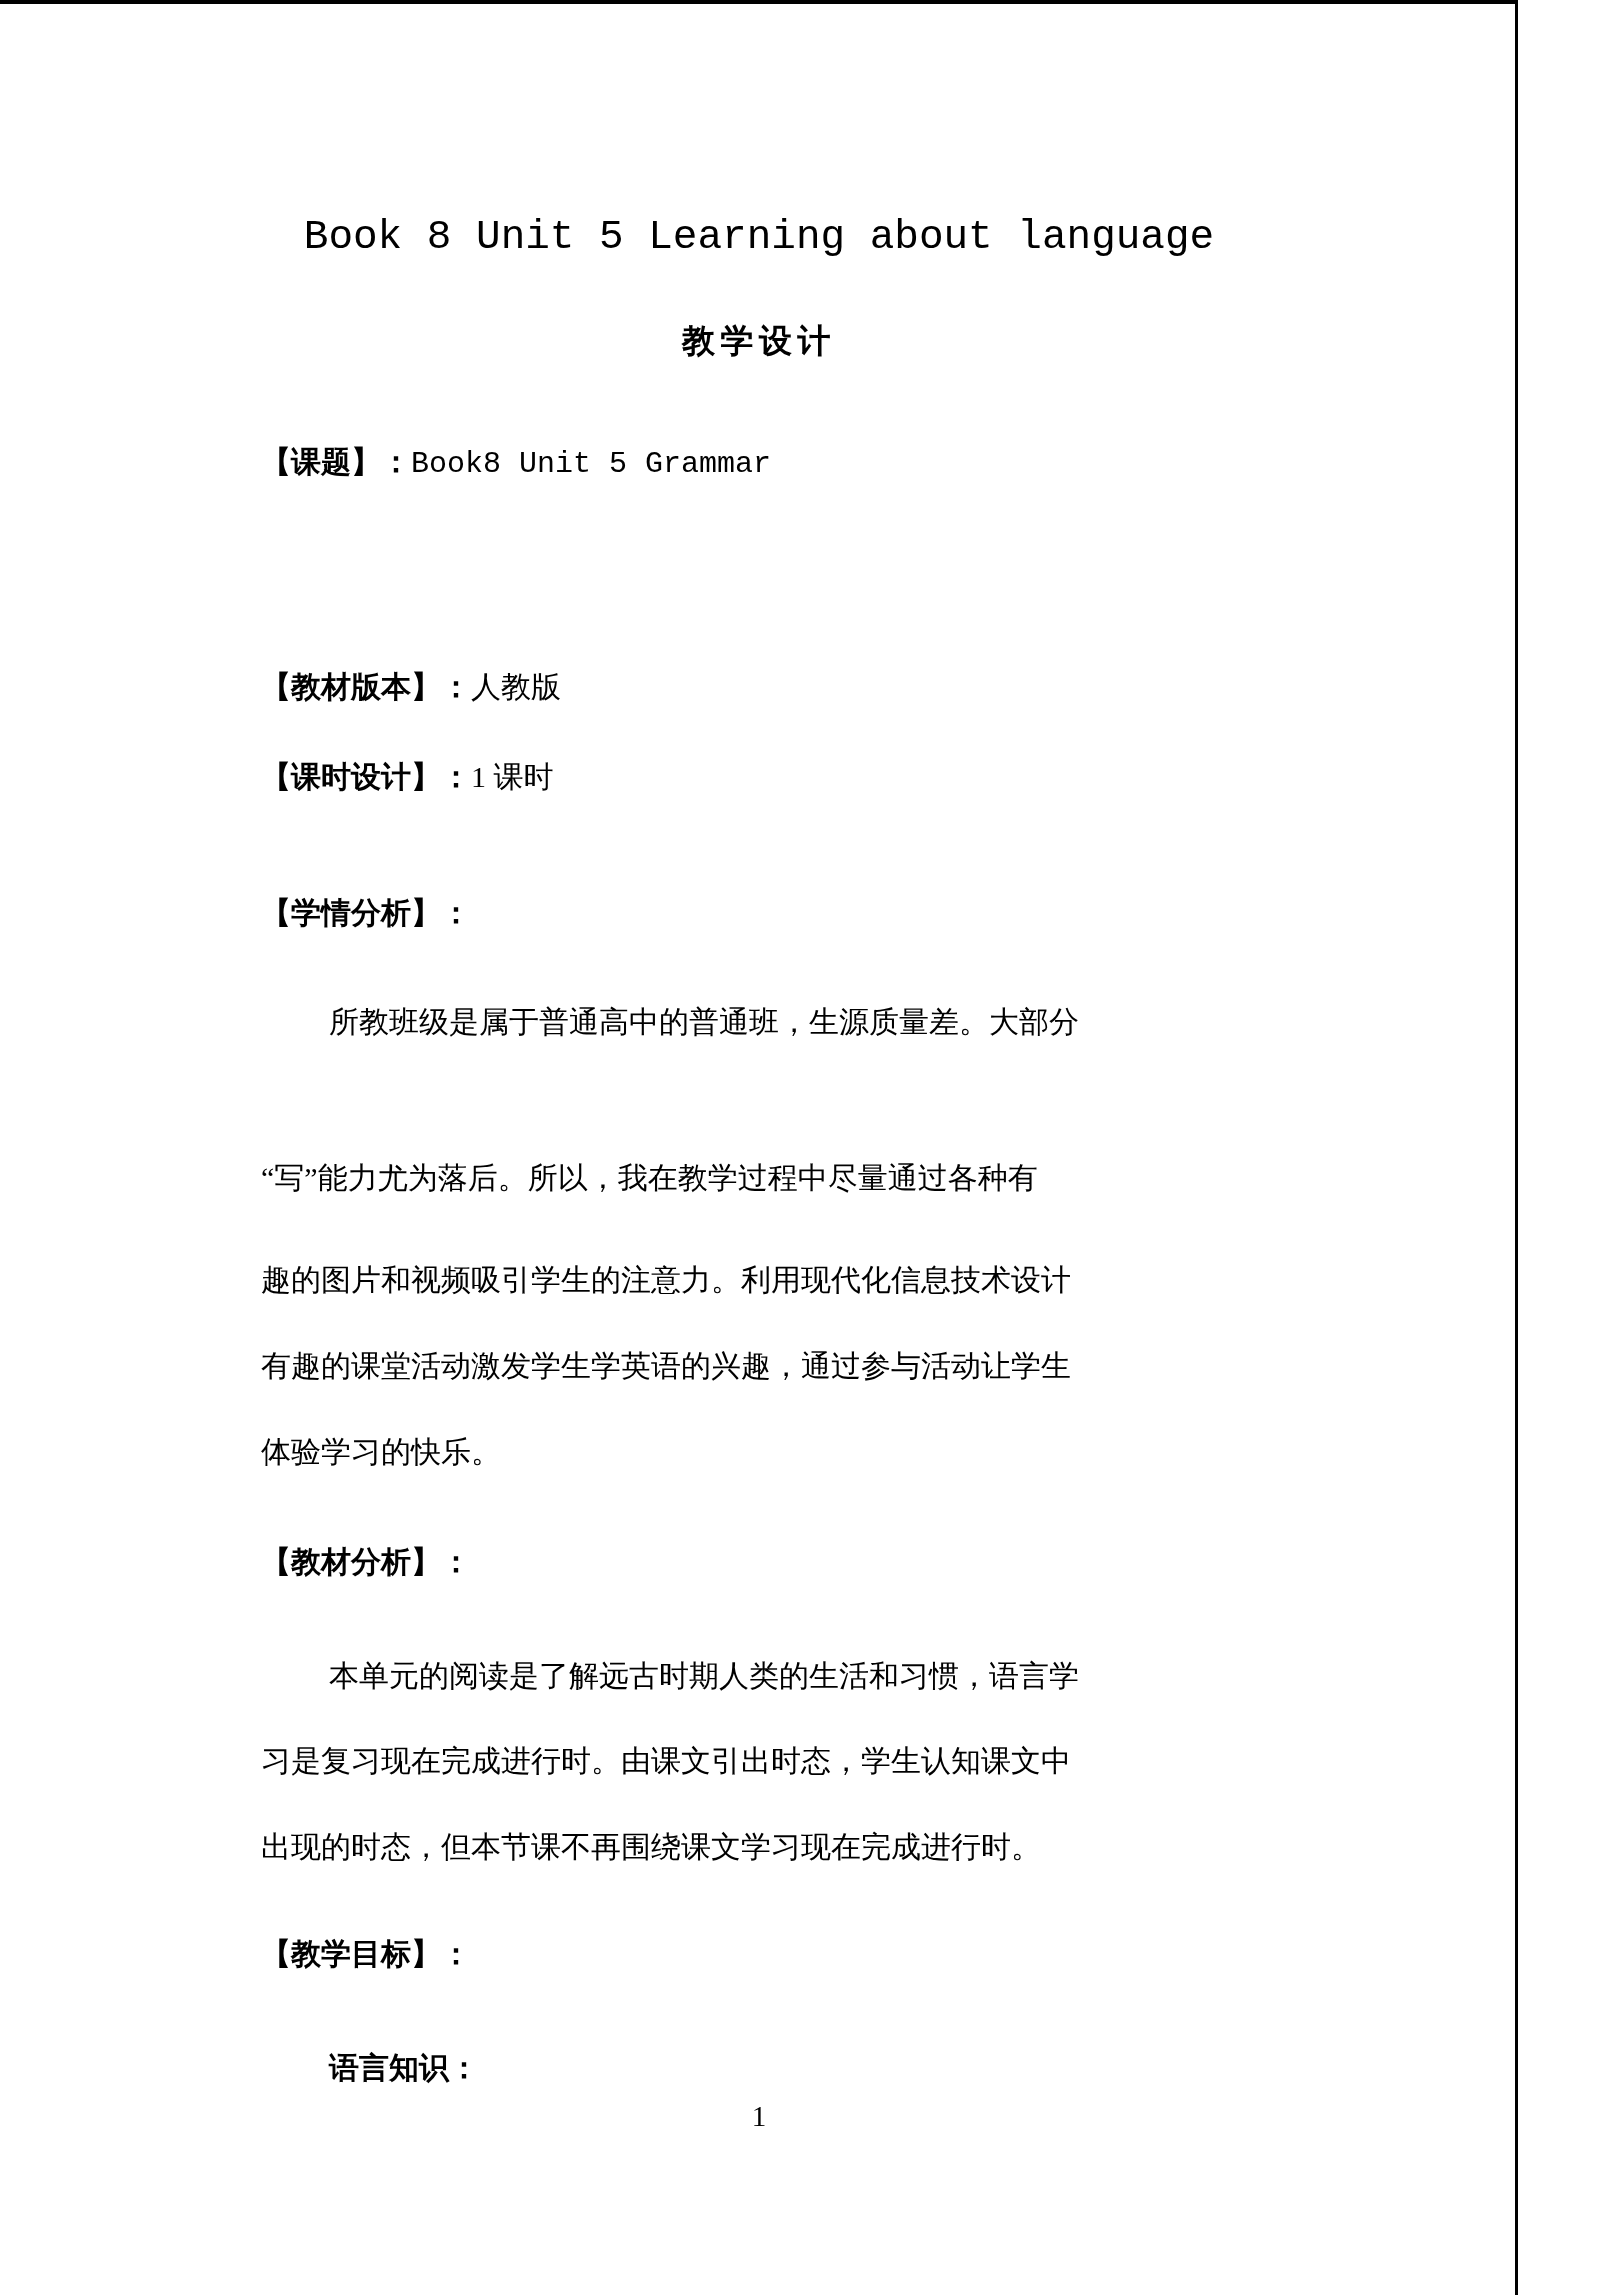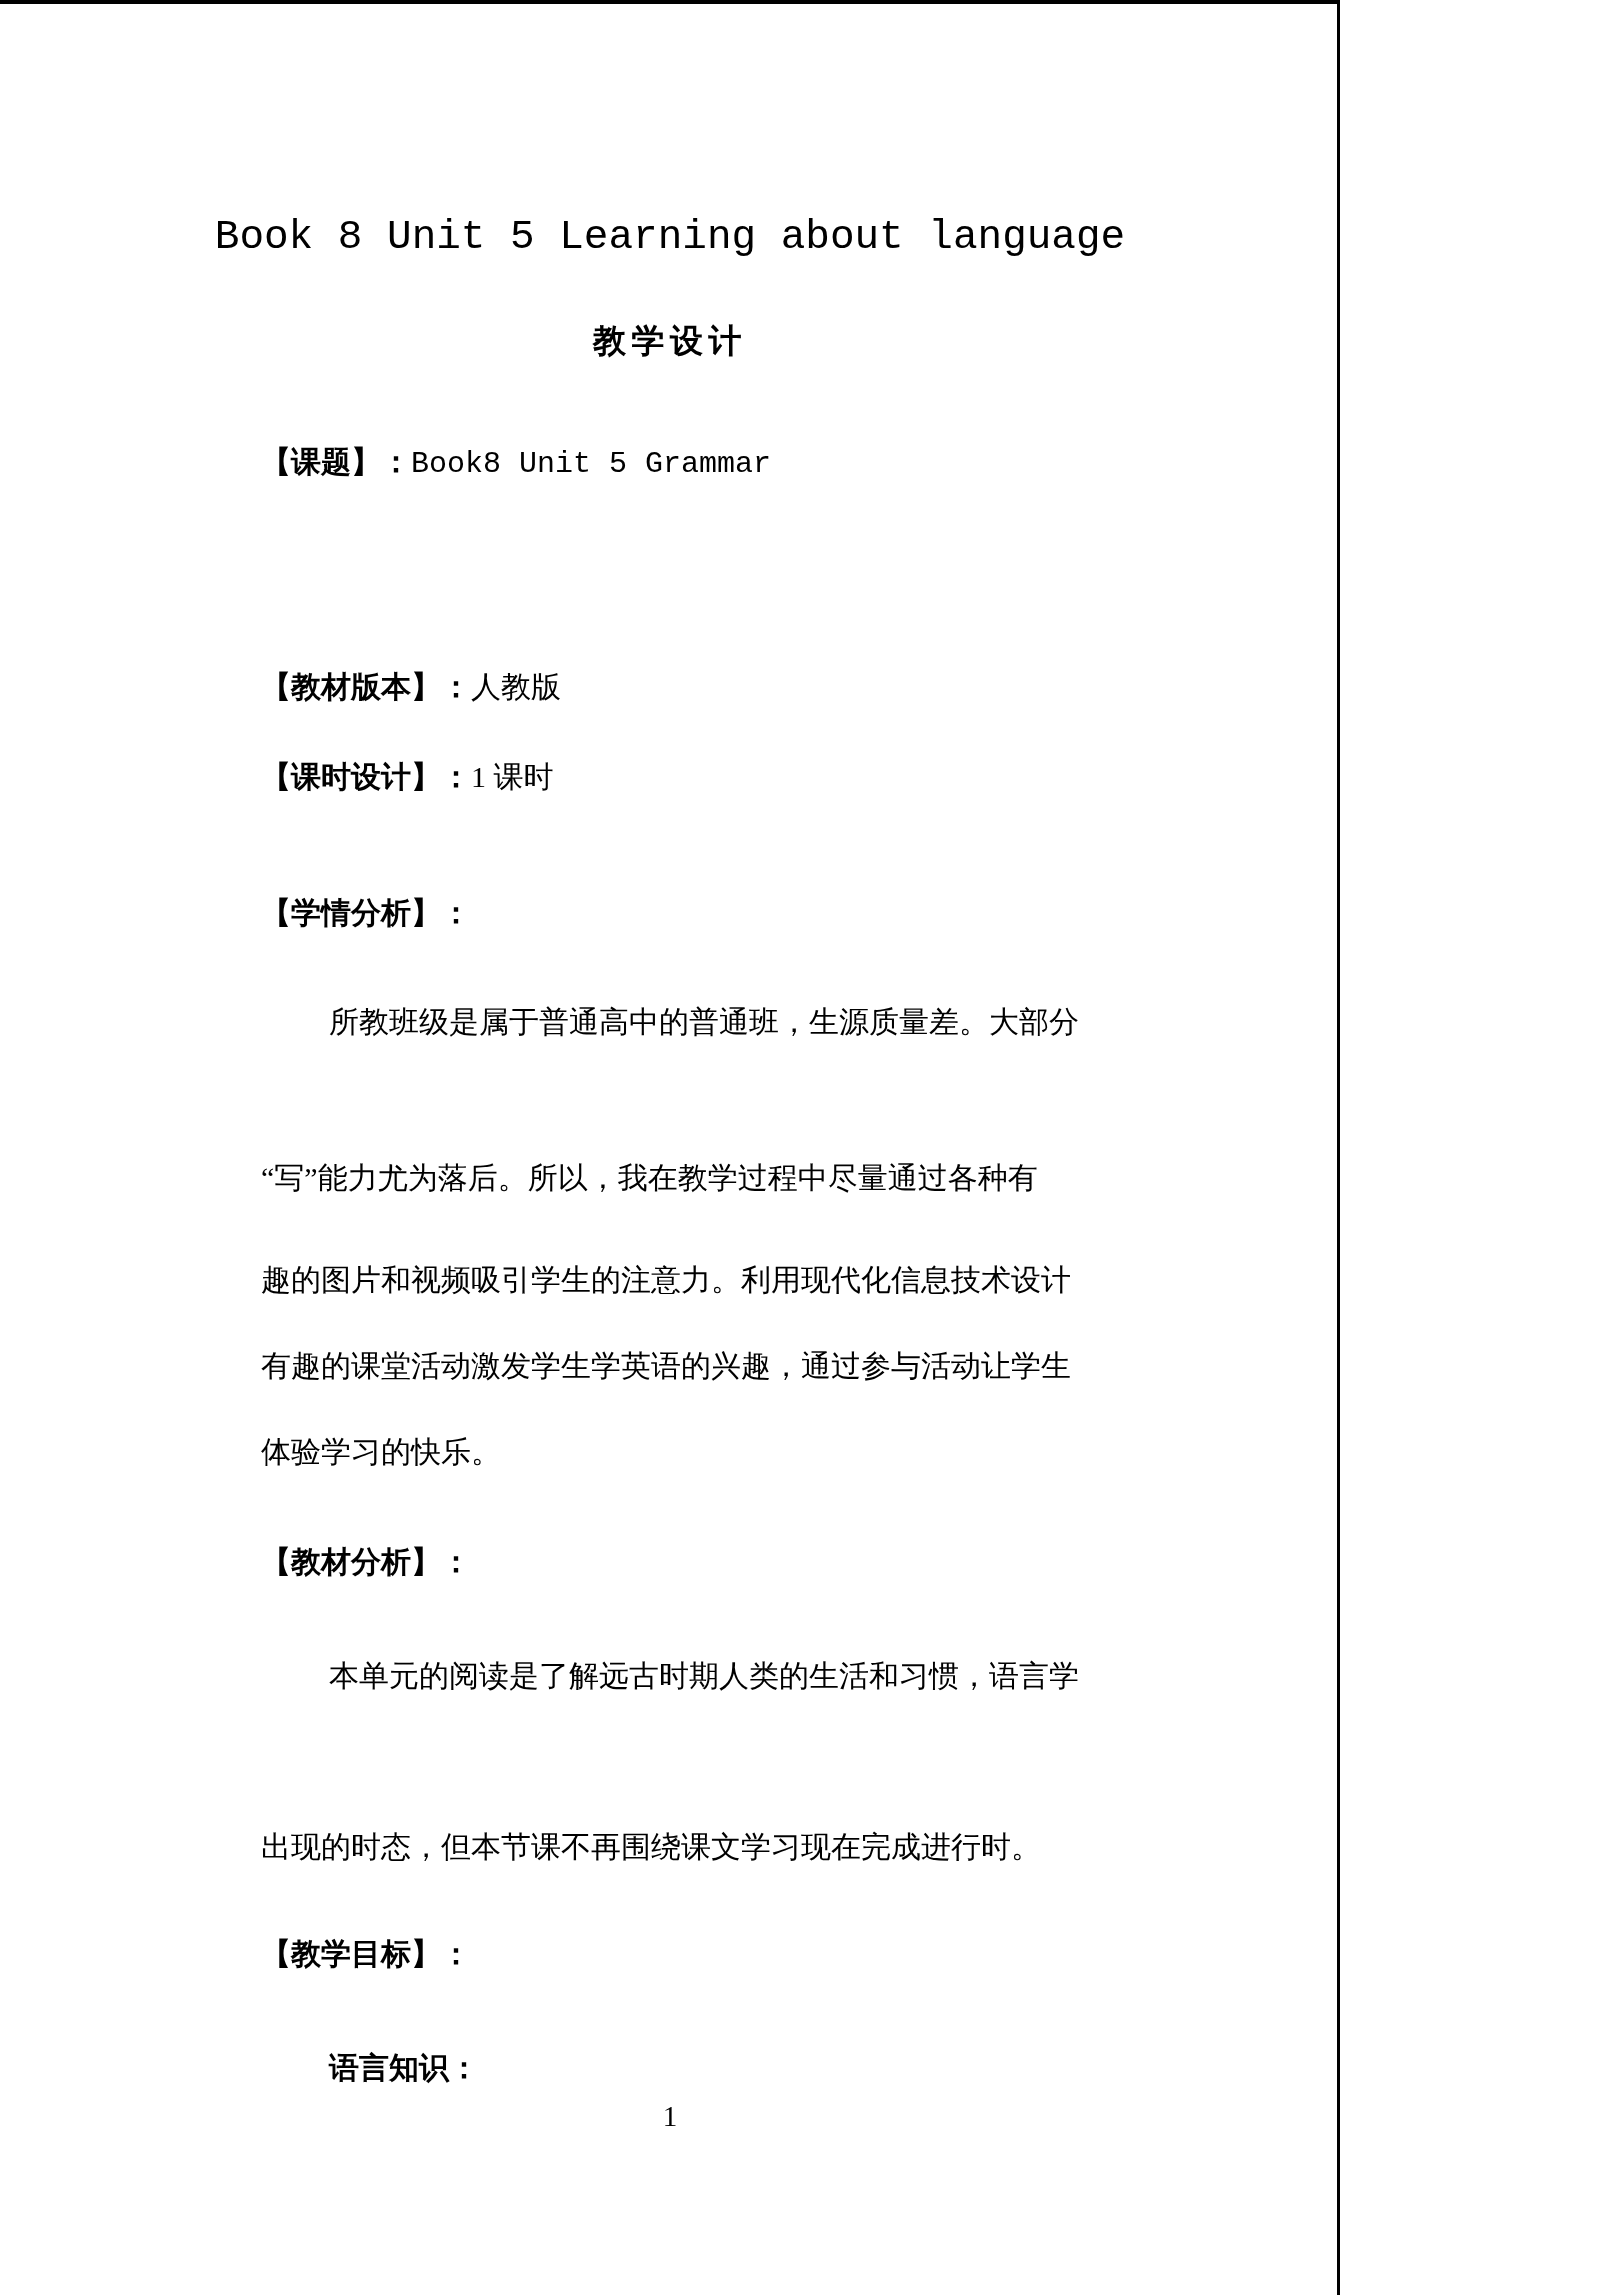--- a/index.html
+++ b/index.html
@@ -2,21 +2,21 @@
 <html style="font-size:11px"><head>
 <meta charset="utf-8">
 <style>
   html, body {
     margin: 0;
     padding: 0;
     background: #ffffff;
   }
   .page {
     position: relative;
-    width: 1340px;
+    width: 1518px;
     height: 2295px;
     background: #ffffff;
     color: #000000;
     font-family: "Liberation Serif", "DejaVu Serif", serif;
     overflow: hidden;
   }
   
   .edge-top {
     position: absolute;
     top: 0; left: 0;
@@ -89,20 +89,21 @@
 
     <div class="line indent" style="top:999px">所教班级是属于普通高中的普通班，生源质量差。大部分</div>
     <div class="line" style="top:1155px">“写”能力尤为落后。所以，我在教学过程中尽量通过各种有</div>
     <div class="line" style="top:1257px">趣的图片和视频吸引学生的注意力。利用现代化信息技术设计</div>
     <div class="line" style="top:1343px">有趣的课堂活动激发学生学英语的兴趣，通过参与活动让学生</div>
     <div class="line" style="top:1429px">体验学习的快乐。</div>
 
     <div class="line bold" style="top:1539px">【教材分析】：</div>
 
     <div class="line indent" style="top:1653px">本单元的阅读是了解远古时期人类的生活和习惯，语言学</div>
+    <div class="line" style="top:1738px">习是复习现在完成进行时。由课文引出时态，学生认知课文中</div>
     <div class="line" style="top:1824px">出现的时态，但本节课不再围绕课文学习现在完成进行时。</div>
 
     <div class="line bold" style="top:1931px">【教学目标】：</div>
 
     <div class="line bold indent" style="top:2045px">语言知识：</div>
 
   </div>
 
   <div class="line center pageno" style="top:2101px">1</div>
 

